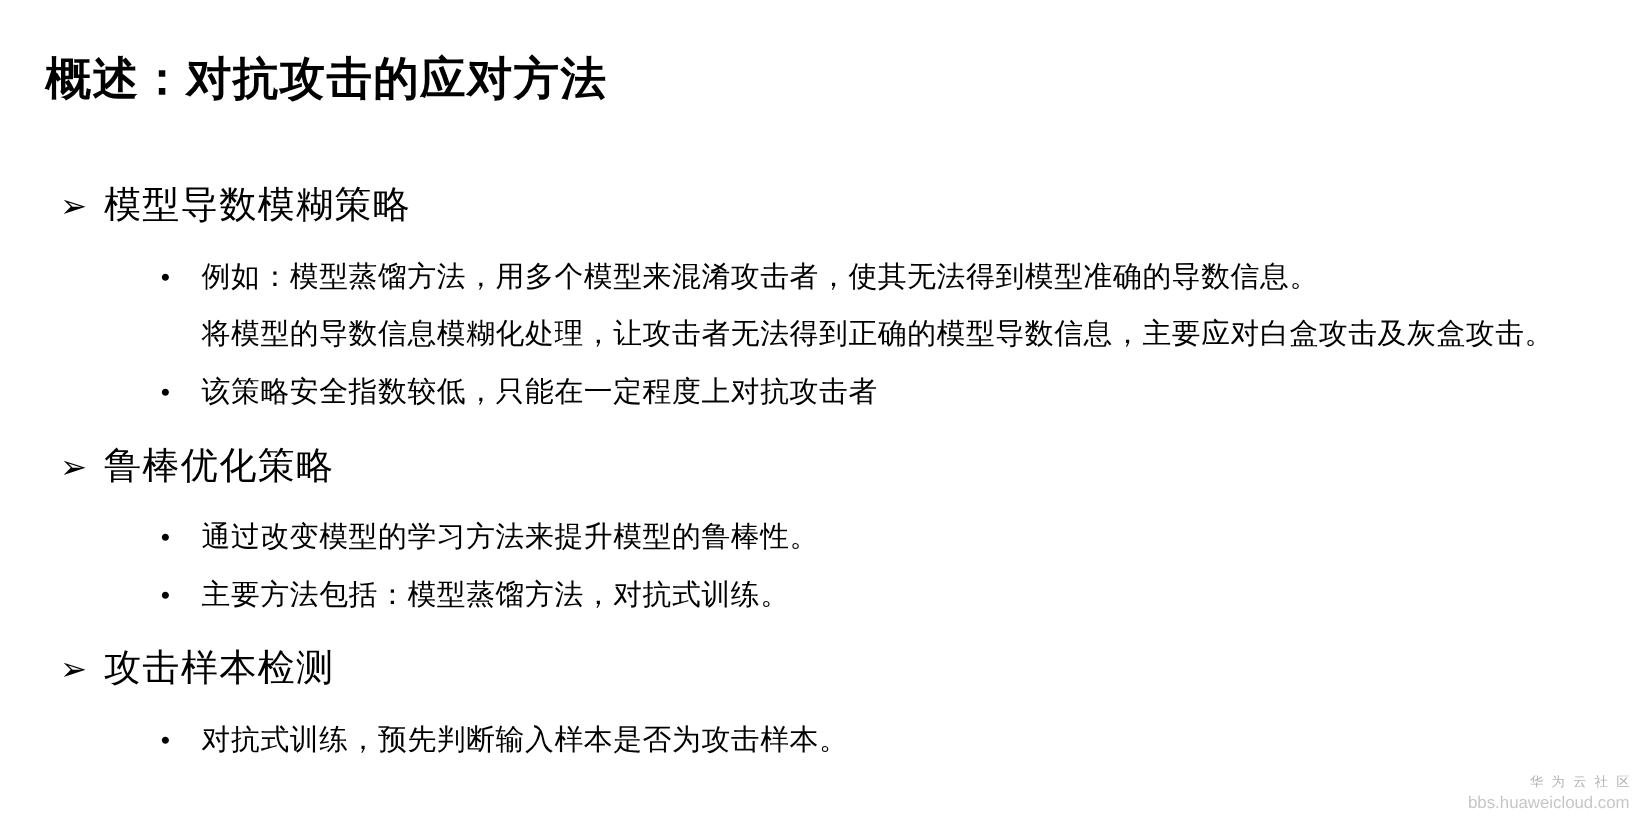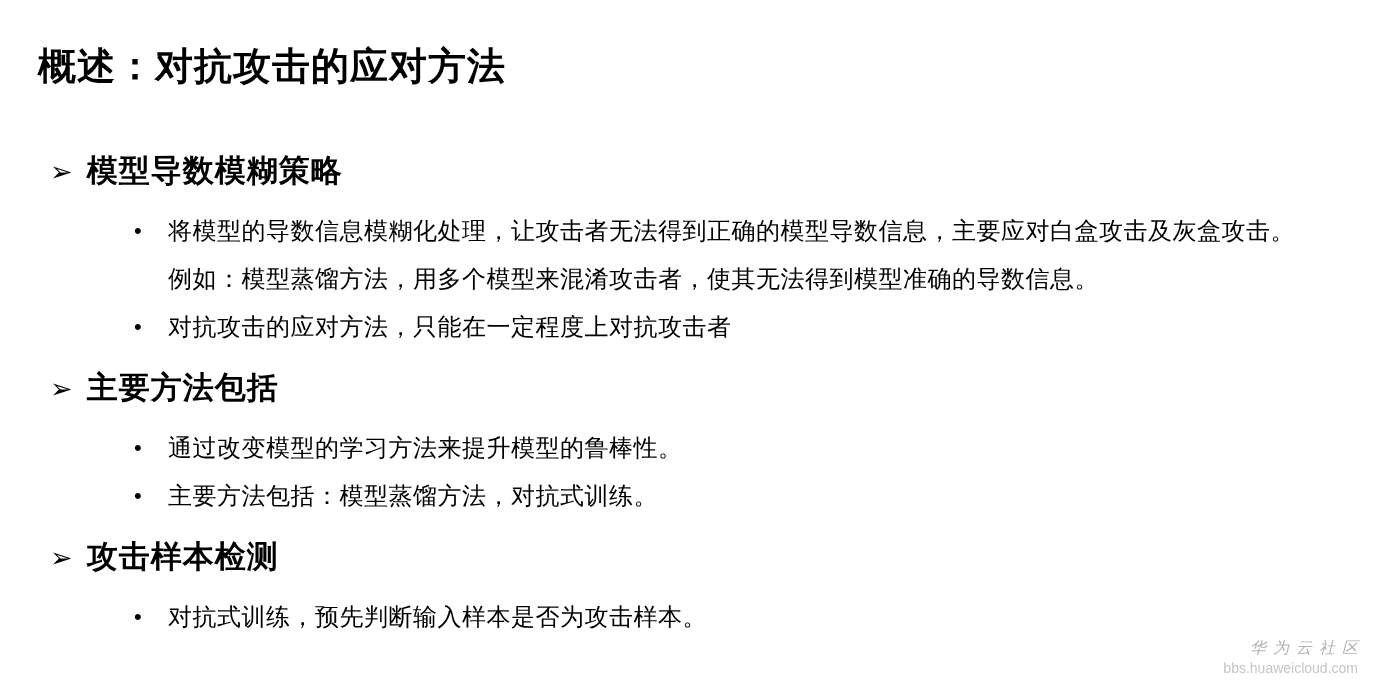--- a/index.html
+++ b/index.html
@@ -34,21 +34,21 @@
     margin-left: 12px;
   }
   .arrow {
     font-size: 27px;
     line-height: 42px;
     margin-right: 14px;
     flex: 0 0 auto;
   }
   .section-heading {
     font-size: 31px;
-    font-weight: 700;
+    font-weight: 400;
     line-height: 42px;
     letter-spacing: 1px;
     margin: 0;
   }
   ul.bullets {
     list-style: none;
     margin: 14px 0 0 0;
     padding: 0;
   }
   ul.bullets li {
@@ -68,26 +68,25 @@
     letter-spacing: 0.5px;
   }
   .bline { display: block; white-space: nowrap; }
   .watermark {
     position: absolute;
     right: 16px;
     bottom: 8px;
     text-align: right;
   }
   .watermark-name {
-    font-size: 16px;
+    font-size: 11px;
     letter-spacing: 7px;
     color: #b2b2b2;
     display: block;
     margin-right: -7px;
-    font-style: italic;
   }
   .watermark-url {
     font-size: 14px;
     color: #c6c6c6;
     display: block;
     margin-top: 1px;
   }
 </style>
 </head>
 <body>
@@ -98,37 +97,37 @@
 
   <div class="section first">
     <div class="section-heading-row">
       <span class="arrow">➢</span>
       <h2 class="section-heading">模型导数模糊策略</h2>
     </div>
     <ul class="bullets">
       <li>
         <span class="dot">•</span>
         <span class="btext">
+          <span class="bline">例如：模型蒸馏方法，用多个模型来混淆攻击者，使其无法得到模型准确的导数信息。</span>
           <span class="bline">将模型的导数信息模糊化处理，让攻击者无法得到正确的模型导数信息，主要应对白盒攻击及灰盒攻击。</span>
-          <span class="bline">例如：模型蒸馏方法，用多个模型来混淆攻击者，使其无法得到模型准确的导数信息。</span>
         </span>
       </li>
       <li>
         <span class="dot">•</span>
         <span class="btext">
-          <span class="bline">对抗攻击的应对方法，只能在一定程度上对抗攻击者</span>
+          <span class="bline">该策略安全指数较低，只能在一定程度上对抗攻击者</span>
         </span>
       </li>
     </ul>
   </div>
 
   <div class="section">
     <div class="section-heading-row">
       <span class="arrow">➢</span>
-      <h2 class="section-heading">主要方法包括</h2>
+      <h2 class="section-heading">鲁棒优化策略</h2>
     </div>
     <ul class="bullets">
       <li>
         <span class="dot">•</span>
         <span class="btext">
           <span class="bline">通过改变模型的学习方法来提升模型的鲁棒性。</span>
         </span>
       </li>
       <li>
         <span class="dot">•</span>

